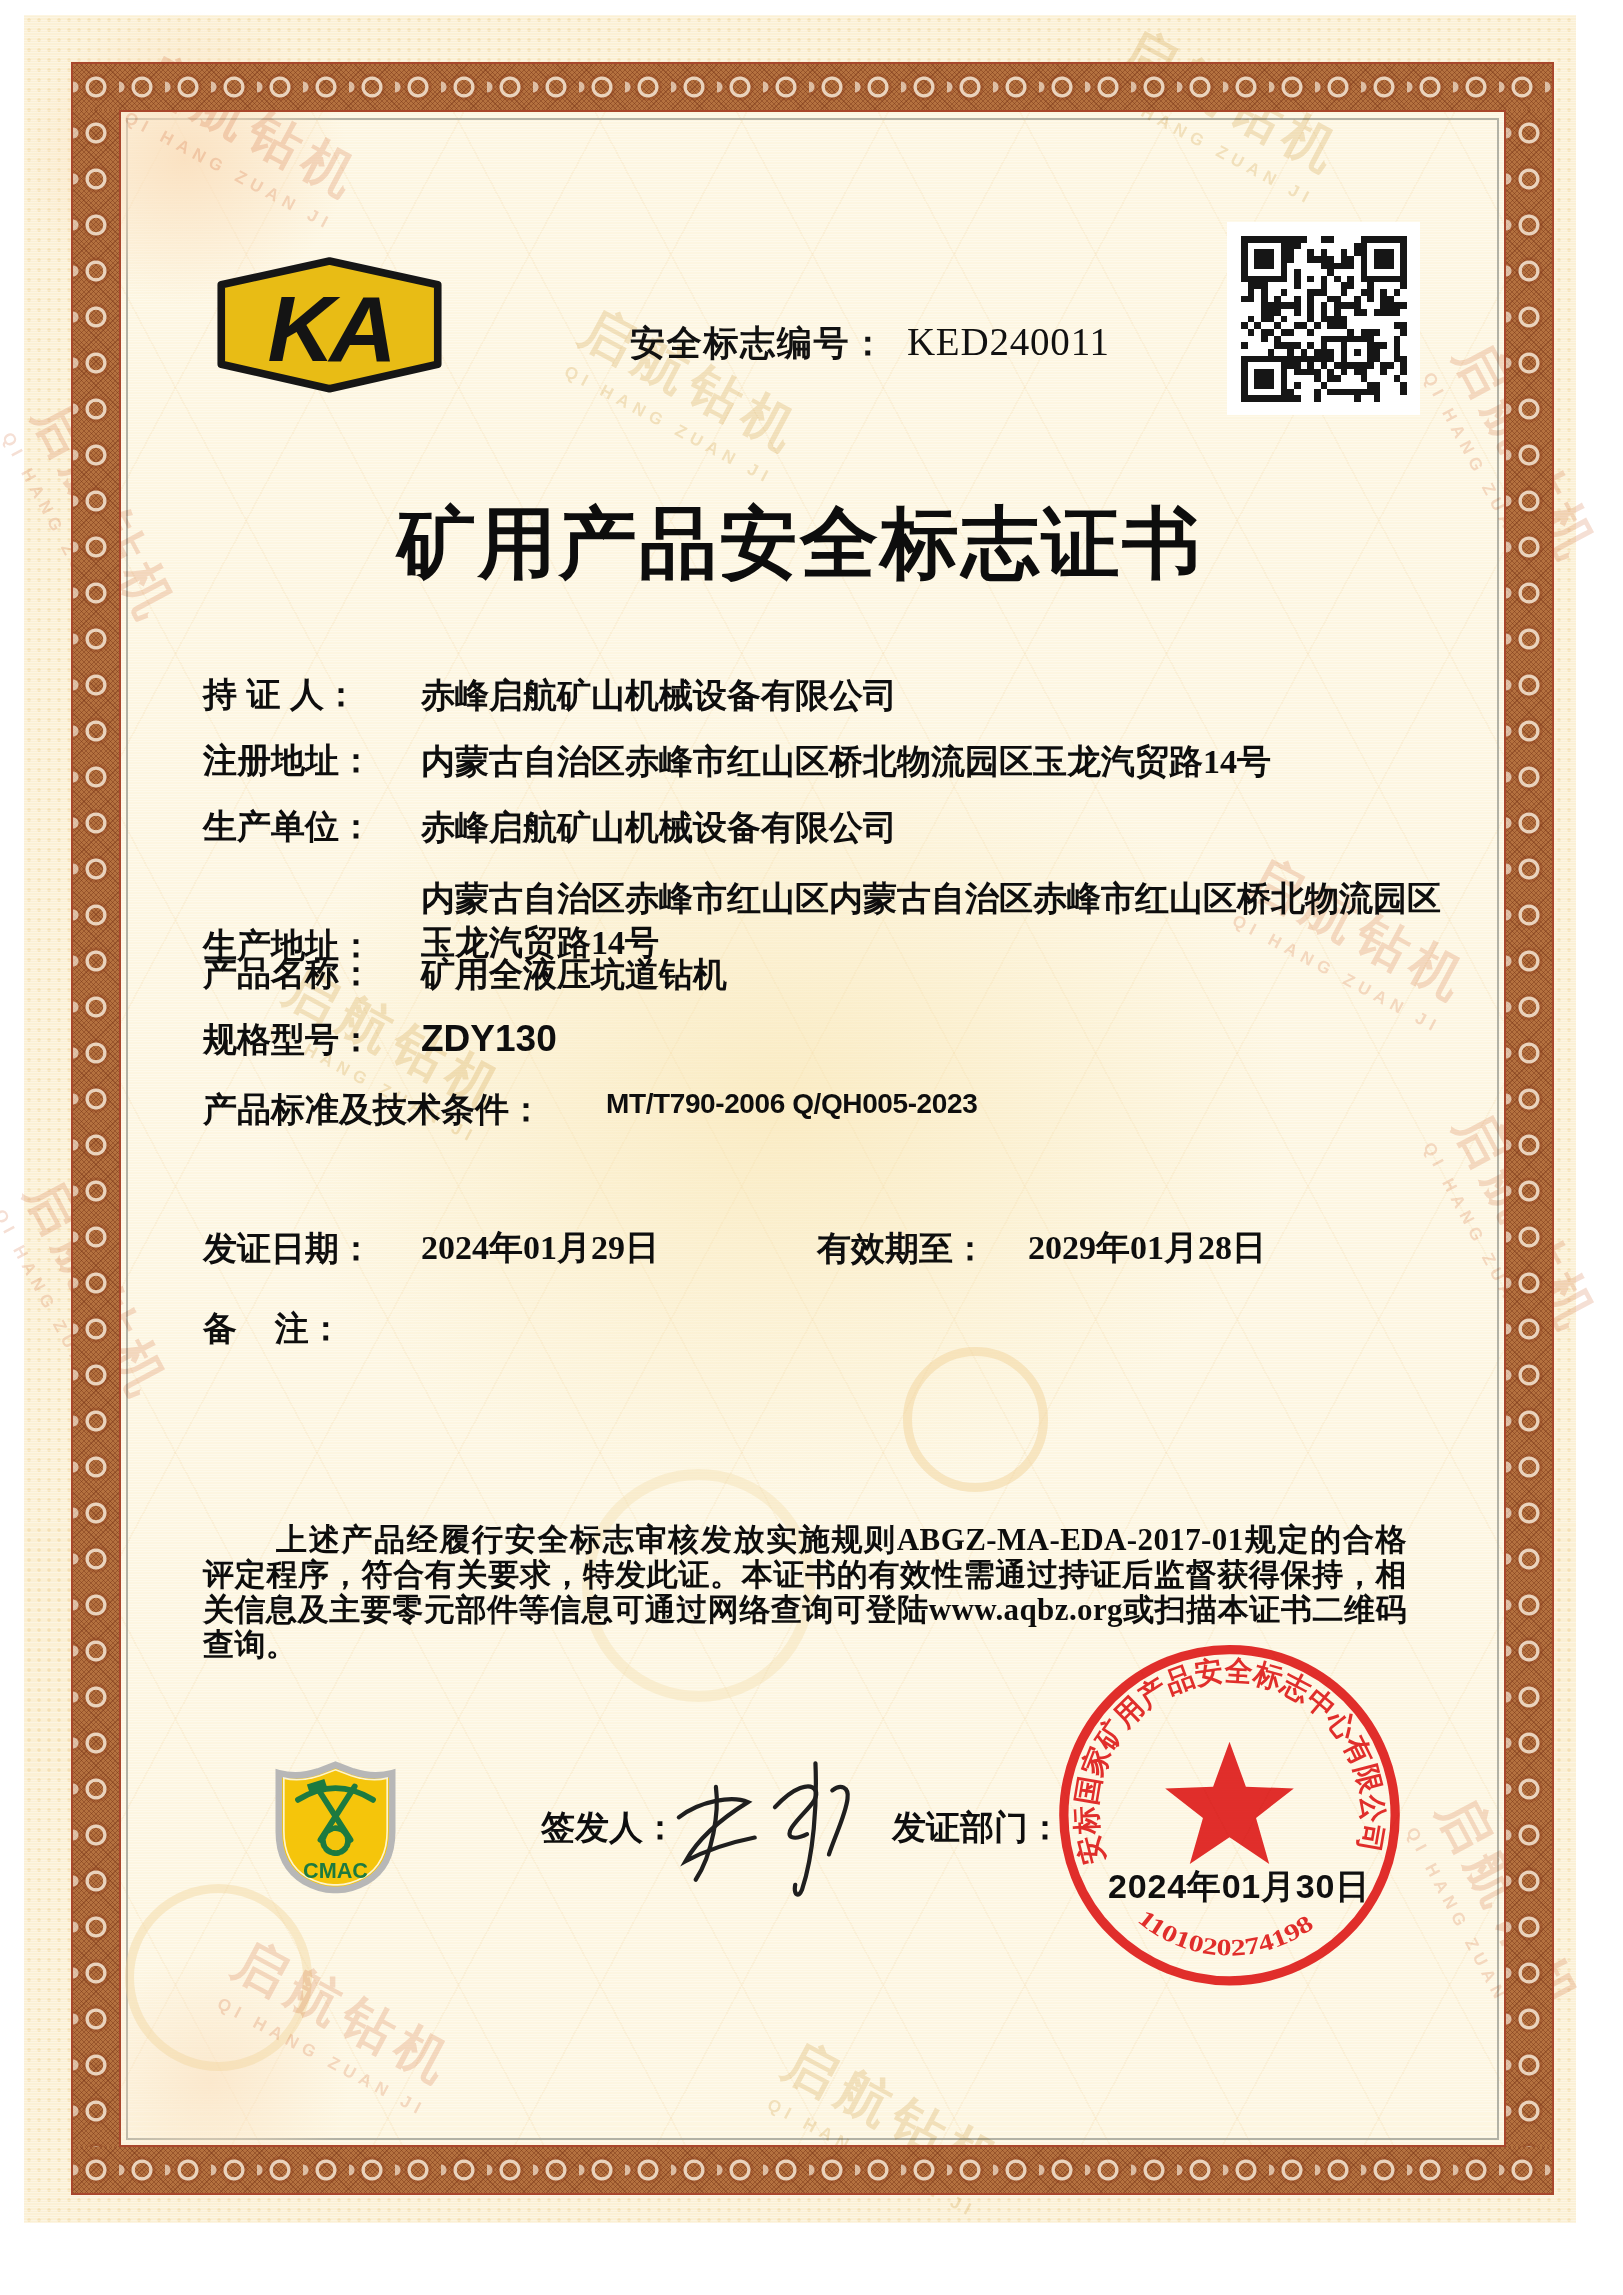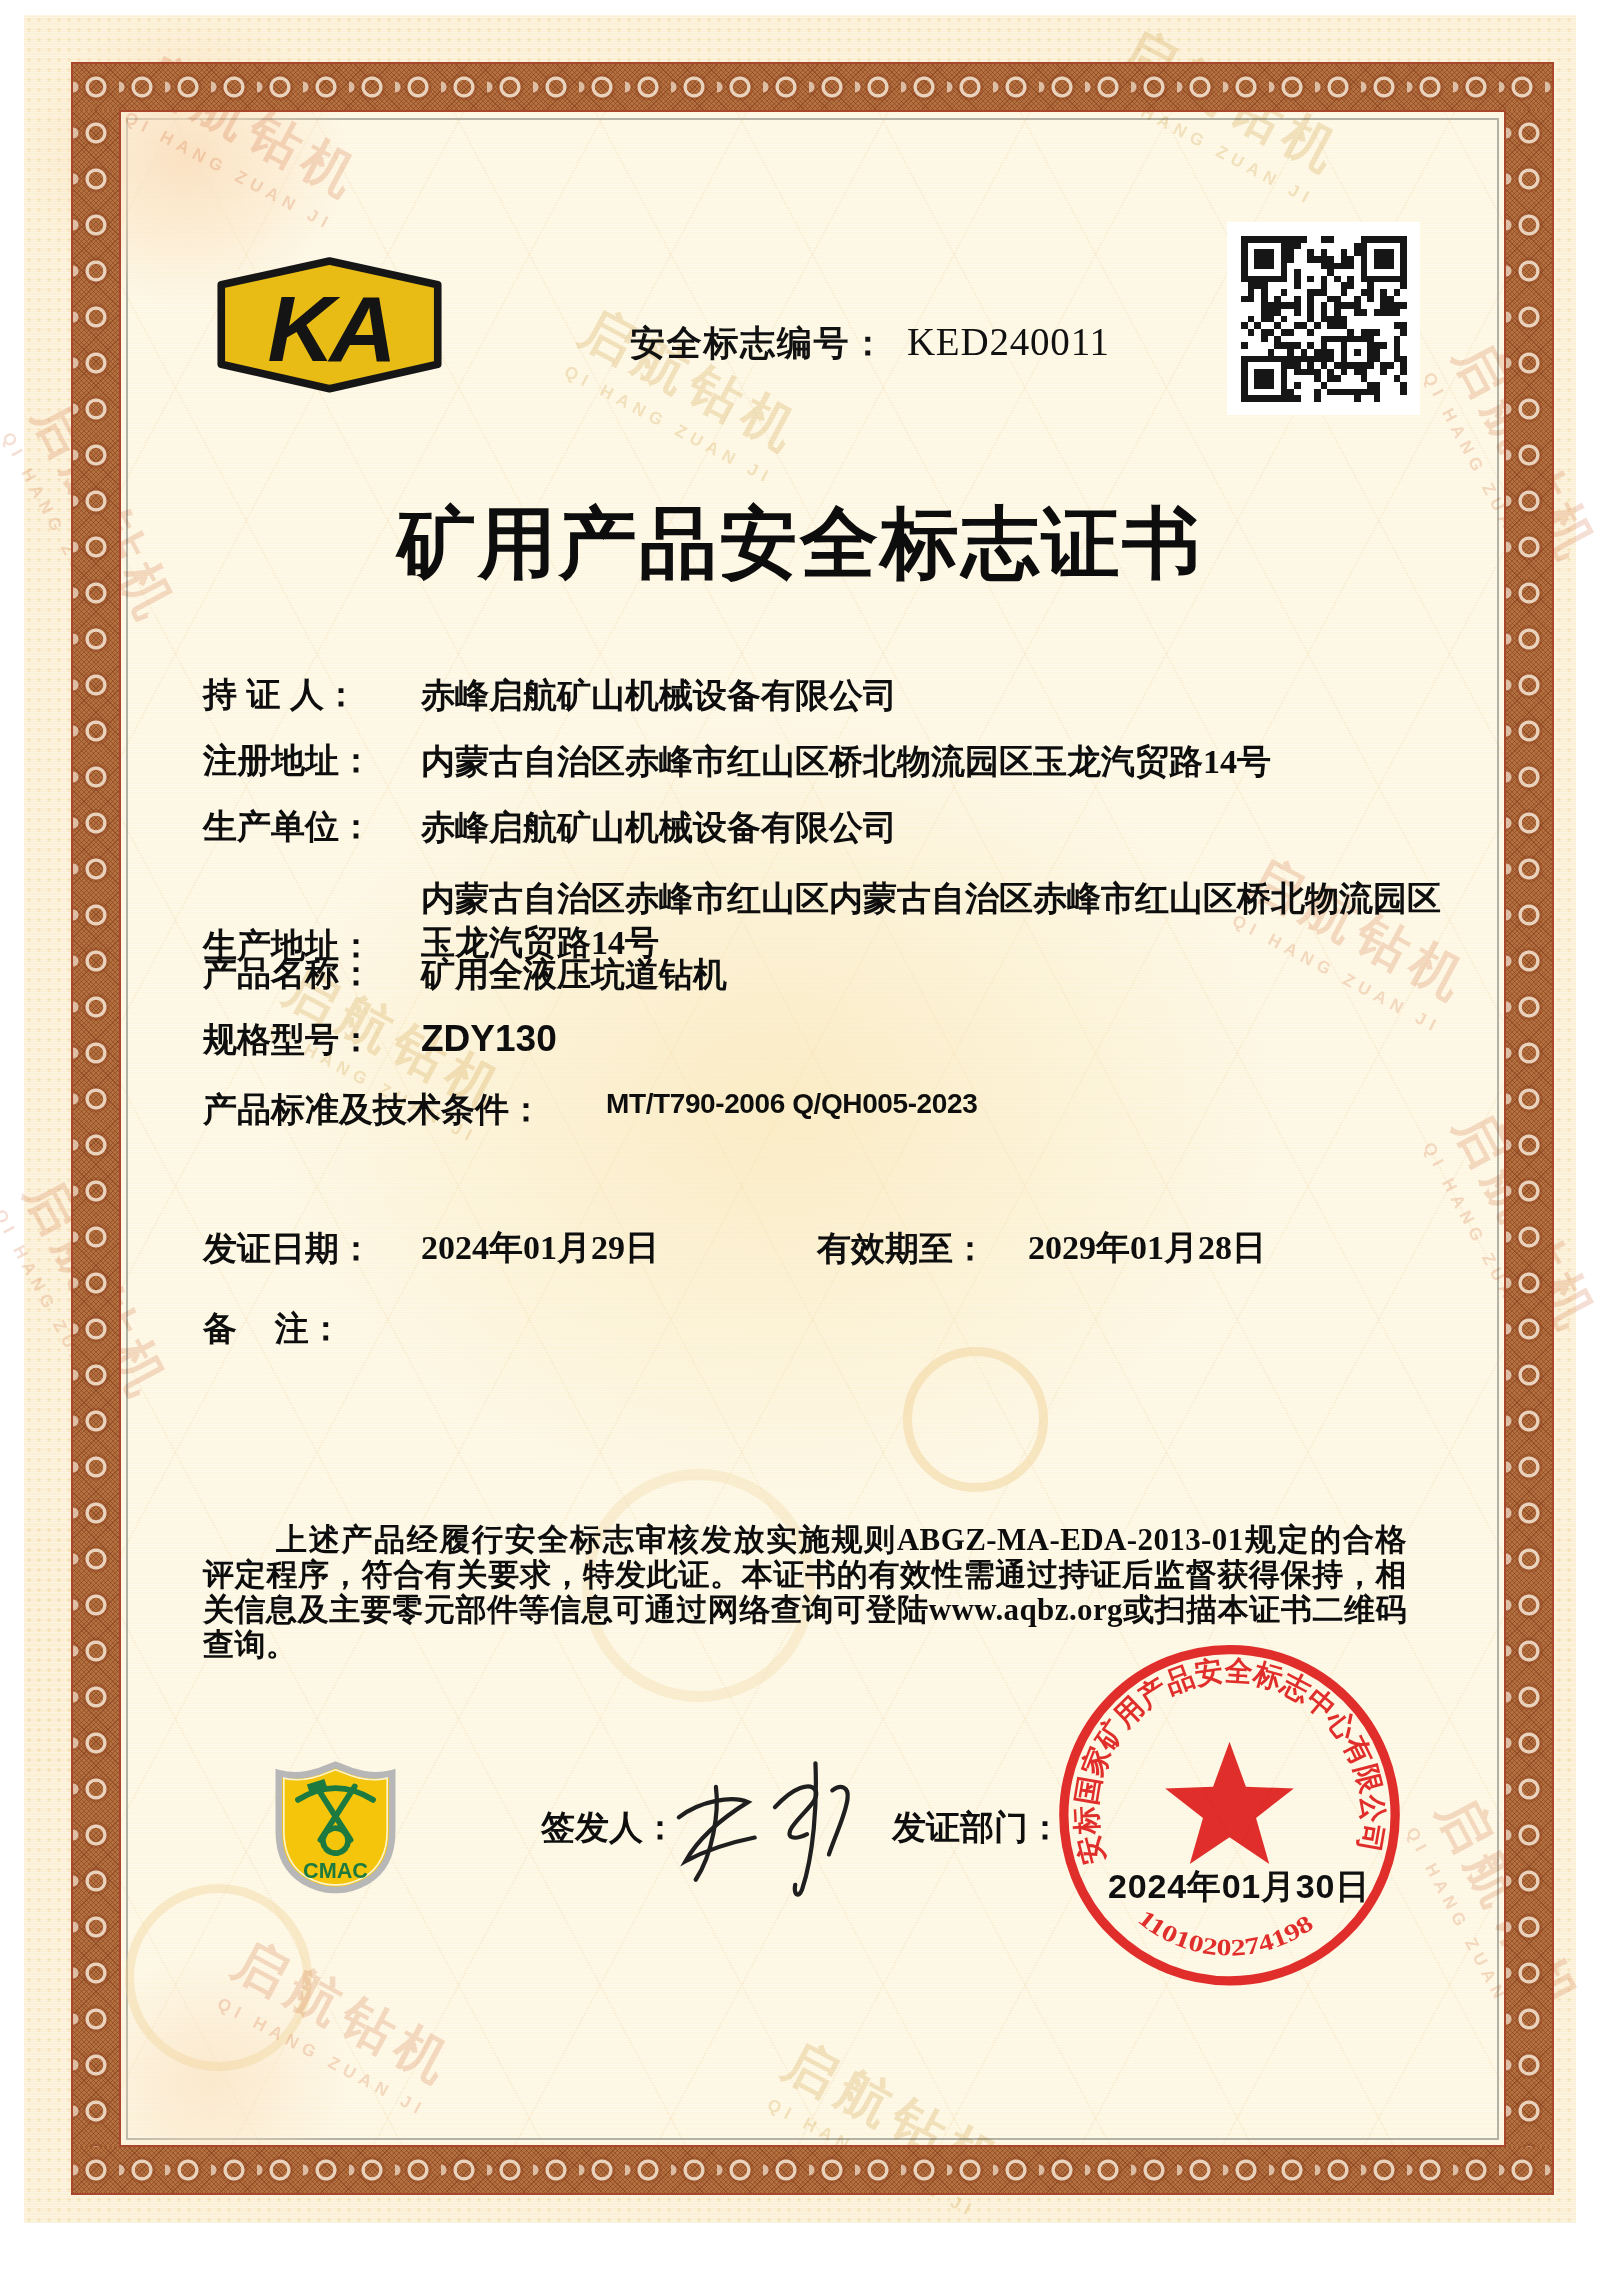--- a/index.html
+++ b/index.html
@@ -558,21 +558,21 @@
         <span class="value latin">MT/T790-2006 Q/QH005-2023</span>
       </div>
     </div>
 
   <span class="dtx d-lab issue-label">发证日期：</span>
   <span class="dtx d-val issue-value">2024年01月29日</span>
   <span class="dtx d-lab valid-label">有效期至：</span>
   <span class="dtx d-val valid-value">2029年01月28日</span>
   <span class="dtx d-lab remark-label">备    注：</span>
 
-  <div class="statement">上述产品经履行安全标志审核发放实施规则ABGZ-MA-EDA-2013-01规定的合格评定程序，符合有关要求，特发此证。本证书的有效性需通过持证后监督获得保持，相关信息及主要零元部件等信息可通过网络查询可登陆www.aqbz.org或扫描本证书二维码查询。</div>
+  <div class="statement">上述产品经履行安全标志审核发放实施规则ABGZ-MA-EDA-2017-01规定的合格评定程序，符合有关要求，特发此证。本证书的有效性需通过持证后监督获得保持，相关信息及主要零元部件等信息可通过网络查询可登陆www.aqbz.org或扫描本证书二维码查询。</div>
 
   <div class="cmac">
     <svg width="125" height="135" viewBox="0 0 150 160">
       <path d="M75,6 L96,14 Q120,22 143,16 L143,86 Q143,128 112,146 Q92,157 75,156 Q58,157 38,146 Q7,128 7,86 L7,16 Q30,22 54,14 Z" fill="#f5c50b" stroke="#b7b7b7" stroke-width="8"></path>
       <path d="M75,12 L94,19 Q118,27 137,22 L137,85 Q137,124 109,141 Q90,151 75,150 Q60,151 41,141 Q13,124 13,85 L13,22 Q32,27 56,19 Z" fill="none" stroke="#ffffff" stroke-width="2" opacity=".8"></path>
       <g stroke="#1c7a40" fill="none" stroke-width="7" stroke-linecap="round">
         <path d="M30,48 Q75,20 120,48"></path>
         <path d="M98,32 L57,96"></path>
         <path d="M52,32 L93,96"></path>
         <rect x="42" y="26" width="22" height="13" fill="#1c7a40" stroke="none" transform="rotate(-18 53 32)"></rect>

